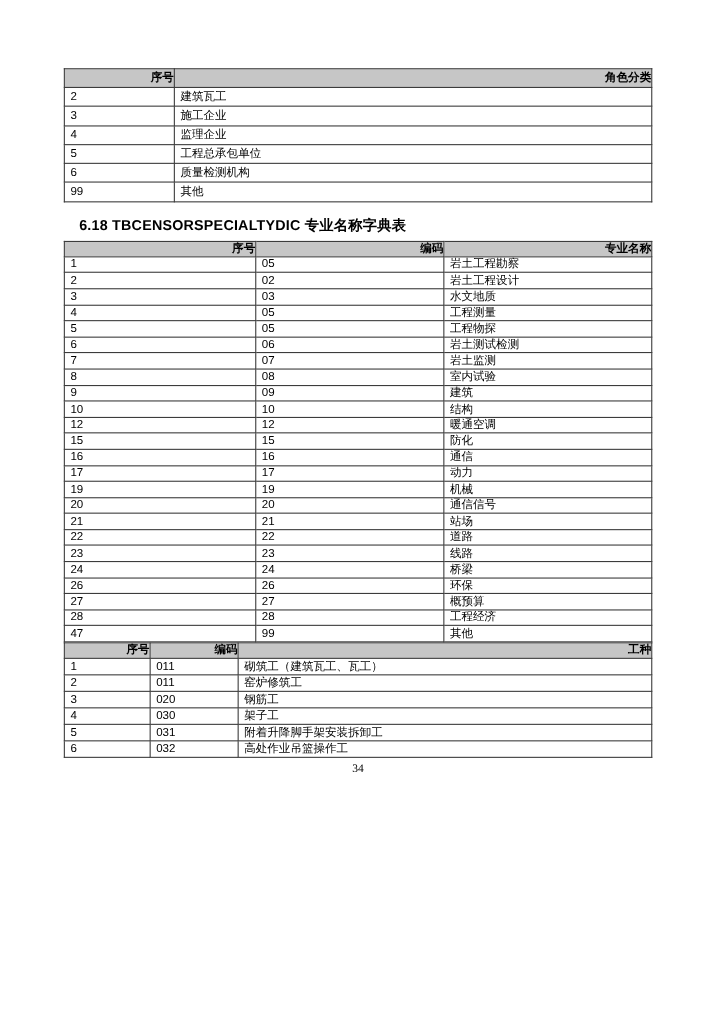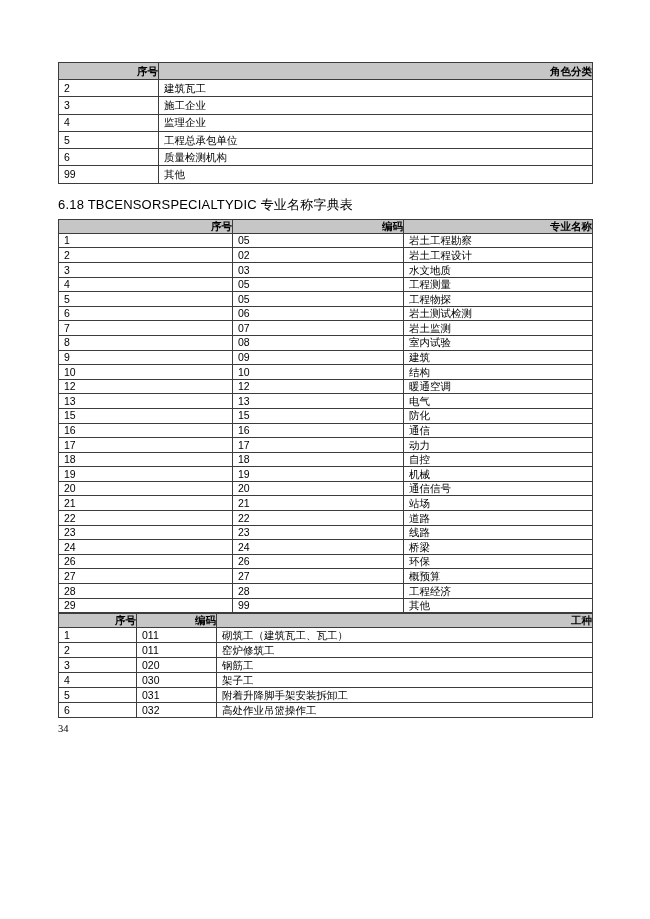--- a/index.html
+++ b/index.html
@@ -47,33 +47,33 @@
   .t1 th { height: 16px; }
   .t1 td { height: 16.3px; }
   
   .t2 th { height: 13px; }
   .t2 td { height: 13.6px; }
   
   .t3 th { height: 13px; }
   .t3 td { height: 14px; }
   .heading {
     font-size: 13px;
-    font-weight: normal;
-    margin: 13px 0 6px 0;
+    font-weight: bold;
+    margin: 13px 0 6px 14px;
     line-height: 16px;
     letter-spacing: 0.2px;
   }
   .heading.second {
     margin-top: 20px;
     margin-bottom: 5px;
   }
   .pageno {
     margin-top: 5px;
     width: 535px;
-    text-align: left;
+    text-align: center;
     font-size: 10.5px;
     font-family: "Liberation Serif", serif;
   }
 </style>
 </head>
 <body>
 
 <div class="page">
   <div class="content">
 
@@ -181,45 +181,35 @@
             <td>10</td>
             <td>10</td>
             <td>结构</td>
           </tr>
           <tr>
             <td>12</td>
             <td>12</td>
             <td>暖通空调</td>
           </tr>
           <tr>
-            <td>13</td>
-            <td>13</td>
-            <td>电气</td>
-          </tr>
-          <tr>
             <td>15</td>
             <td>15</td>
             <td>防化</td>
           </tr>
           <tr>
             <td>16</td>
             <td>16</td>
             <td>通信</td>
           </tr>
           <tr>
             <td>17</td>
             <td>17</td>
             <td>动力</td>
           </tr>
           <tr>
-            <td>18</td>
-            <td>18</td>
-            <td>自控</td>
-          </tr>
-          <tr>
             <td>19</td>
             <td>19</td>
             <td>机械</td>
           </tr>
           <tr>
             <td>20</td>
             <td>20</td>
             <td>通信信号</td>
           </tr>
           <tr>
@@ -251,21 +241,21 @@
             <td>27</td>
             <td>27</td>
             <td>概预算</td>
           </tr>
           <tr>
             <td>28</td>
             <td>28</td>
             <td>工程经济</td>
           </tr>
           <tr>
-            <td>29</td>
+            <td>47</td>
             <td>99</td>
             <td>其他</td>
           </tr>
         </tbody>
     </table>
 
 
     <table class="t3">
       <colgroup>
         <col style="width:78px">

